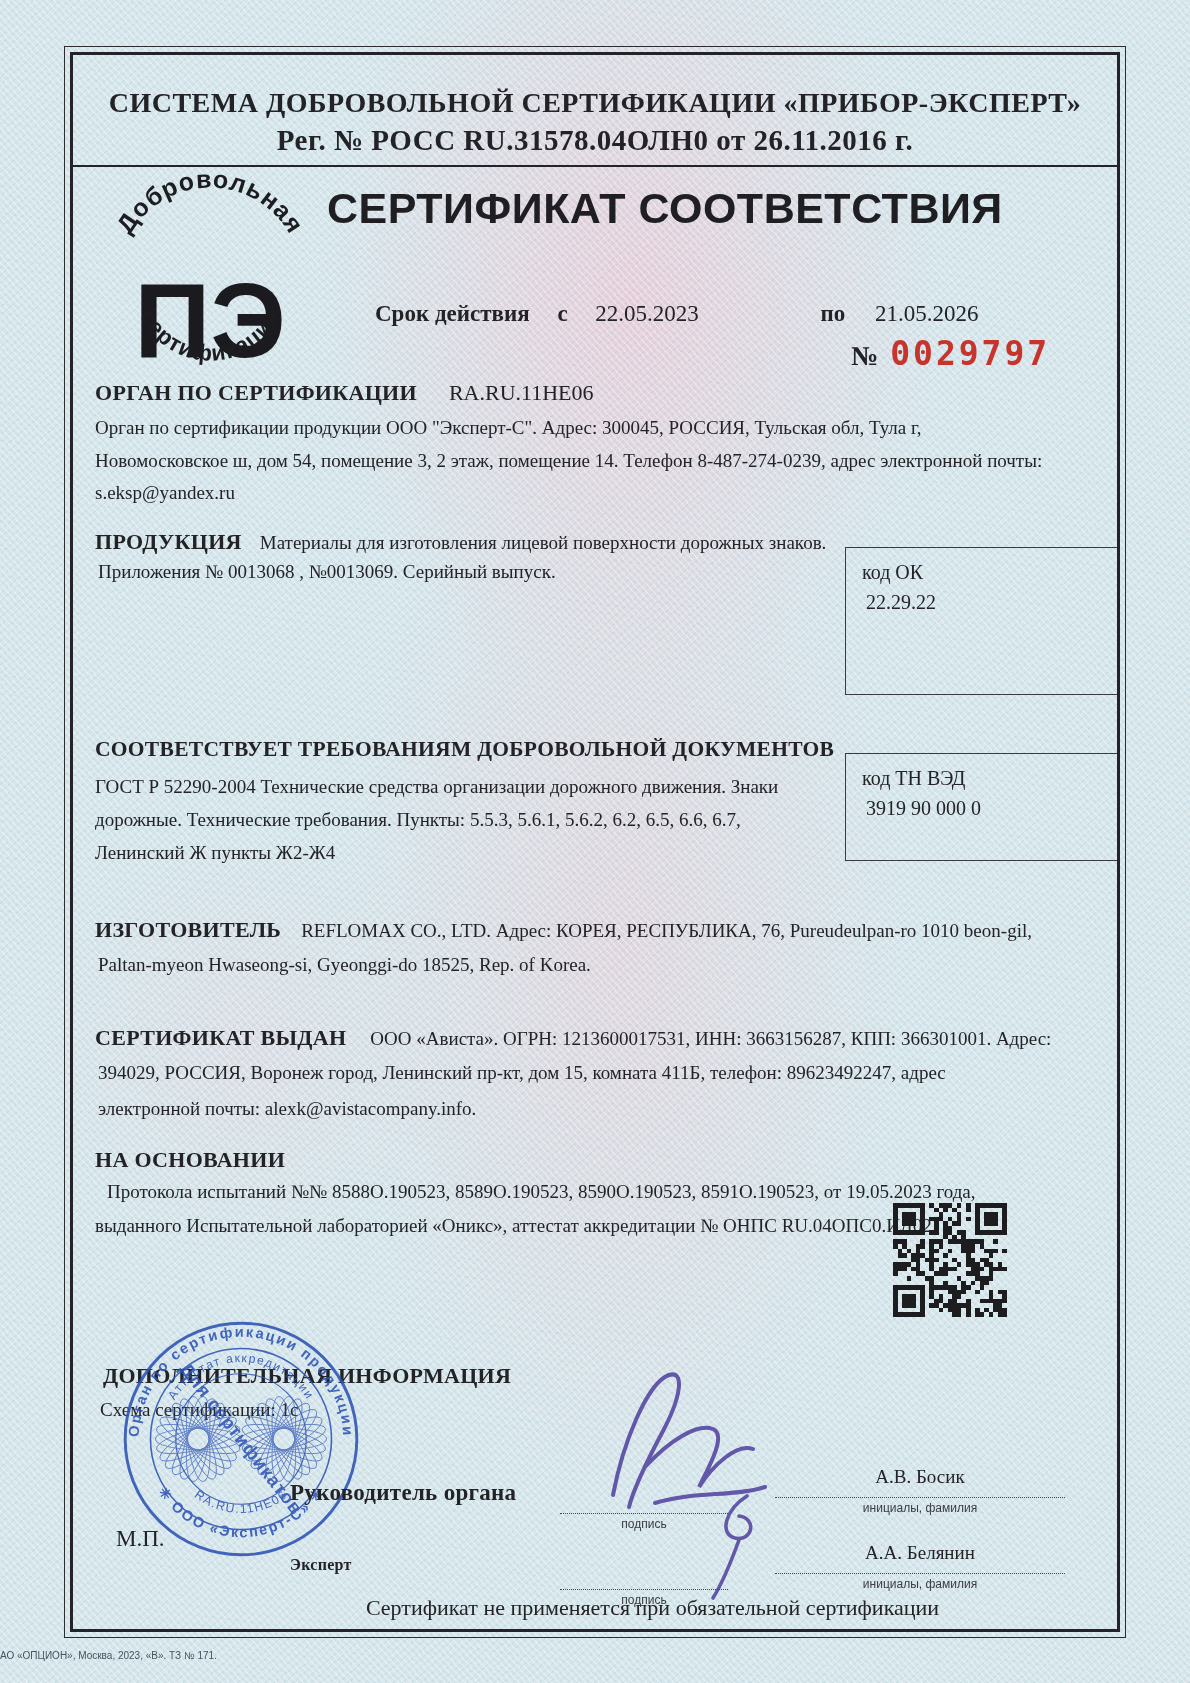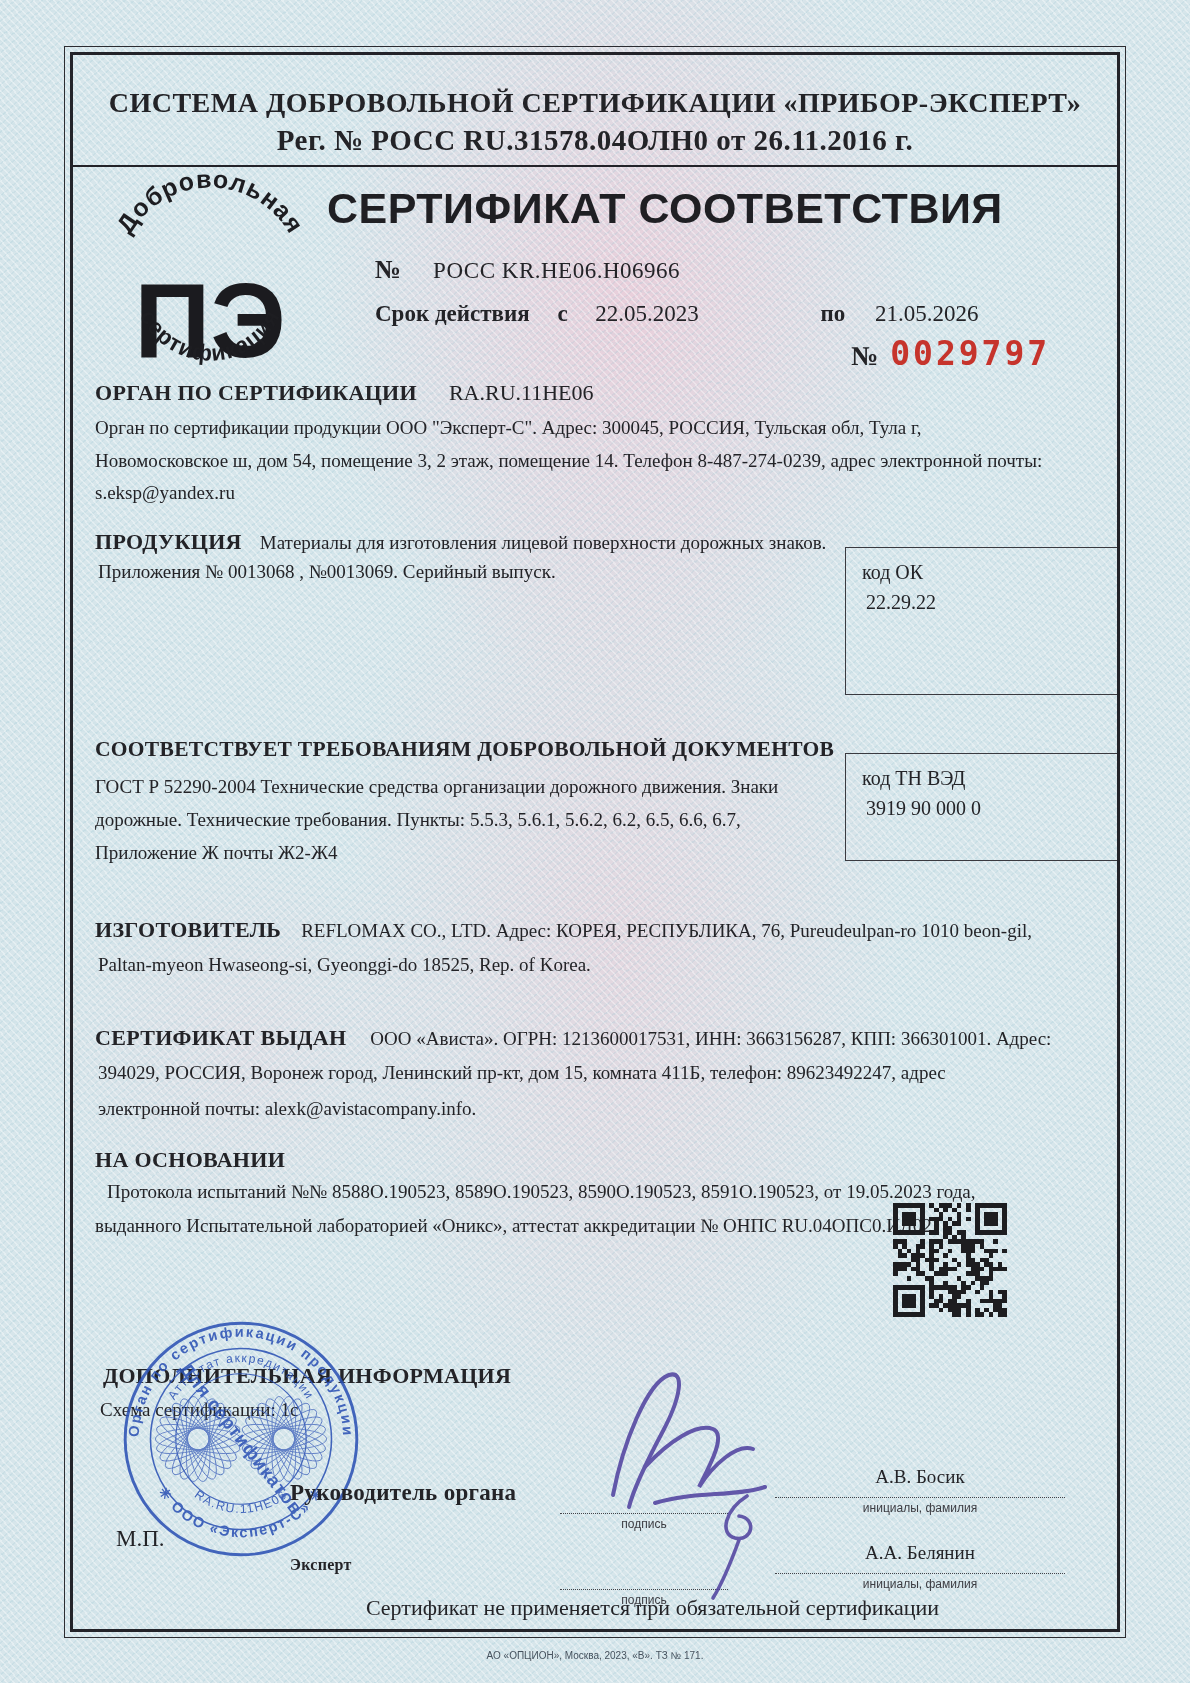--- a/index.html
+++ b/index.html
@@ -57,24 +57,20 @@
       <textPath href="#arcTop" startOffset="50%" text-anchor="middle">Добровольная</textPath>
     </text>
     <text x="112" y="150" text-anchor="middle" dominant-baseline="central" font-family="Liberation Sans, sans-serif" font-size="106" font-weight="bold" fill="#1b1b1f">ПЭ</text>
     <text font-family="Liberation Sans, sans-serif" font-size="23" font-weight="bold" fill="#1d1d21" letter-spacing="1">
       <textPath href="#arcBot" startOffset="50%" text-anchor="middle">сертификация</textPath>
     </text>
   </svg>
 
   <div class="abs title" style="left:327px;top:184px;">СЕРТИФИКАТ СООТВЕТСТВИЯ</div>
 
-  <div class="abs" style="left:375px;top:255px;font-size:23px;">
-    <span class="mono-label" style="font-size:26px;">№</span>
-    <span style="margin-left:26px;letter-spacing:.5px;">РОСС KR.HE06.H06966</span>
-  </div>
 
   <div class="abs" style="left:375px;top:301px;font-size:23px;">
     <span style="font-weight:bold;">Срок действия</span>
     <span style="font-weight:bold;margin-left:22px;">с</span>
     <span style="margin-left:22px;">22.05.2023</span>
     <span style="margin-left:116px;font-weight:bold;">по</span>
     <span style="margin-left:24px;">21.05.2026</span>
   </div>
 
   <div class="abs" style="left:851px;top:334px;">
@@ -95,21 +91,21 @@
   <div class="abs lead" style="left:98px;top:561px;">Приложения № 0013068 , №0013069. Серийный выпуск.</div>
   <div class="abs codebox" style="left:845px;top:547px;width:272px;height:148px;">
     <div>код ОК</div>
     <div style="padding-left:4px;">22.29.22</div>
   </div>
 
   <div class="abs sechead" style="left:95px;top:737px;font-size:21.5px;">СООТВЕТСТВУЕТ ТРЕБОВАНИЯМ ДОБРОВОЛЬНОЙ ДОКУМЕНТОВ</div>
   <div class="abs lead" style="left:95px;top:770px;line-height:33px;">
     <div>ГОСТ Р 52290-2004 Технические средства организации дорожного движения. Знаки</div>
     <div>дорожные. Технические требования. Пункты: 5.5.3, 5.6.1, 5.6.2, 6.2, 6.5, 6.6, 6.7,</div>
-    <div>Приложение Ж почты Ж2-Ж4</div>
+    <div>Ленинский Ж пункты Ж2-Ж4</div>
   </div>
   <div class="abs codebox" style="left:845px;top:753px;width:272px;height:108px;">
     <div>код ТН ВЭД</div>
     <div style="padding-left:4px;">3919 90 000 0</div>
   </div>
 
   <div class="abs" style="left:95px;top:917px;">
     <span class="sechead">ИЗГОТОВИТЕЛЬ</span>
     <span class="lead" style="margin-left:16px;">REFLOMAX CO., LTD. Адрес: КОРЕЯ, РЕСПУБЛИКА, 76, Pureudeulpan-ro 1010 beon-gil,</span>
   </div>
@@ -523,15 +519,15 @@
   </svg>
   <svg class="abs" style="left:695px;top:1490px;" width="80" height="112" viewBox="0 0 80 112">
     <g stroke="#4e3f9e" stroke-width="3.6" fill="none" stroke-linecap="round" opacity=".85">
       <path d="M52,6 C30,20 24,44 40,48 C58,52 62,28 44,26"></path>
       <path d="M44,50 C36,72 28,92 18,108"></path>
     </g>
   </svg>
 
   <div class="abs" style="left:64px;top:1595px;width:1177px;text-align:center;font-size:22px;">Сертификат не применяется при обязательной сертификации</div>
 
-  <div class="abs" style="left:0;top:1650px;width:1190px;text-align:center;font-family:'Liberation Sans',sans-serif;font-size:10px;color:#46525e;">АО «ОПЦИОН», Москва, 2023, «В». ТЗ № 171.</div>
+  <div class="abs" style="left:0;top:1650px;width:1190px;font-family:'Liberation Sans',sans-serif;font-size:10px;color:#46525e;">АО «ОПЦИОН», Москва, 2023, «В». ТЗ № 171.</div>
 
 </div>
 
 </body></html>

